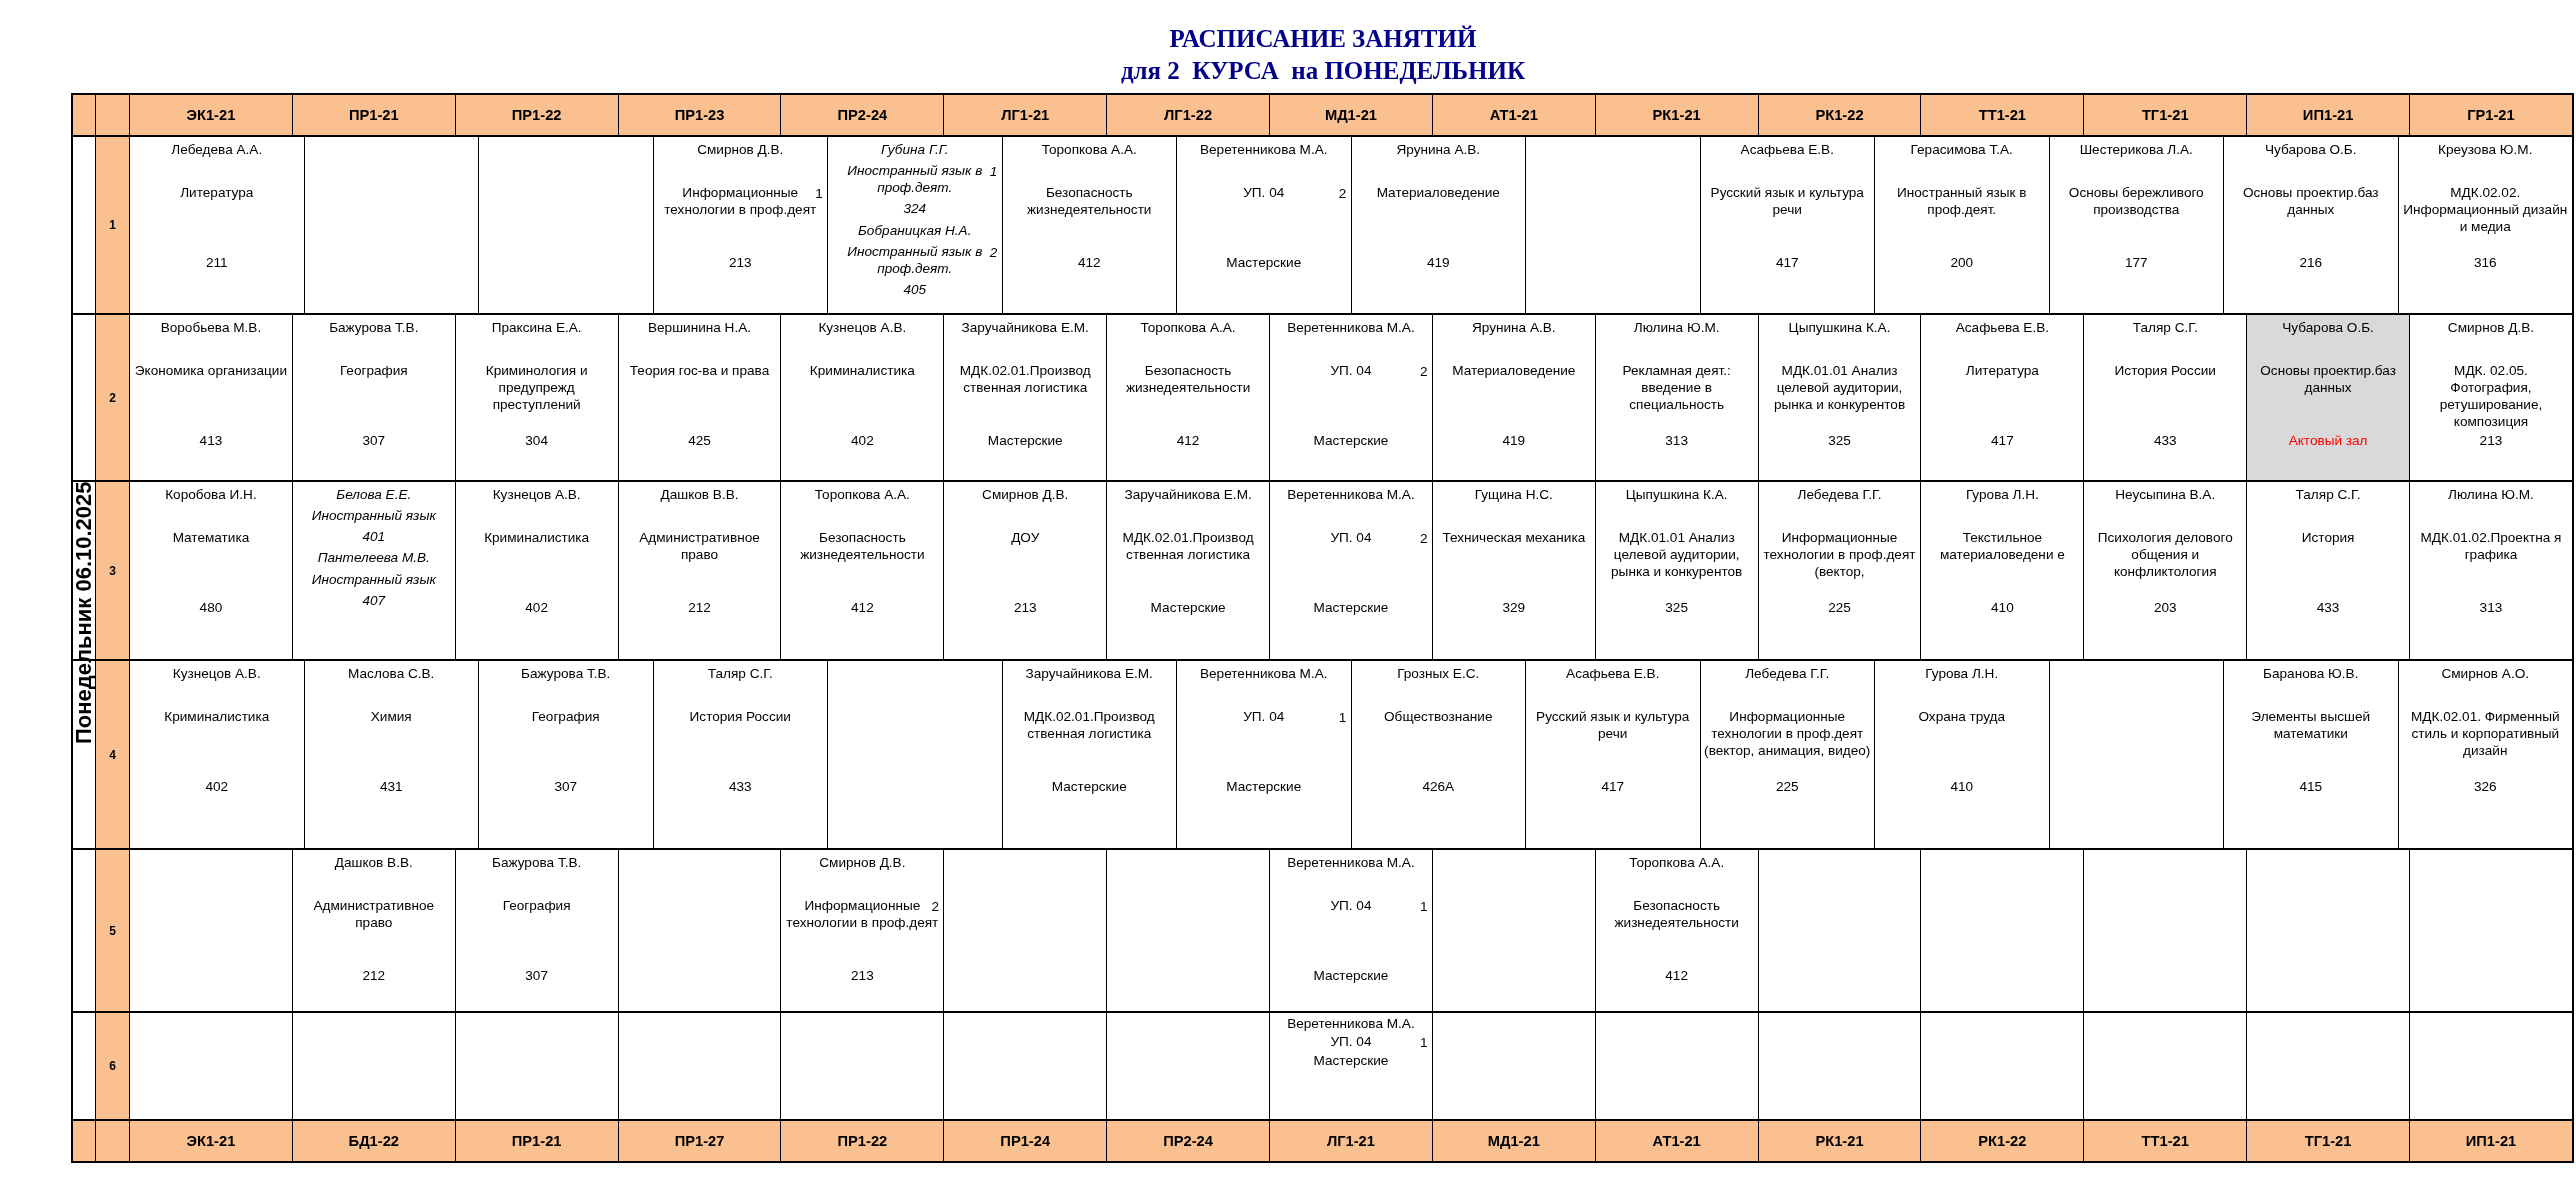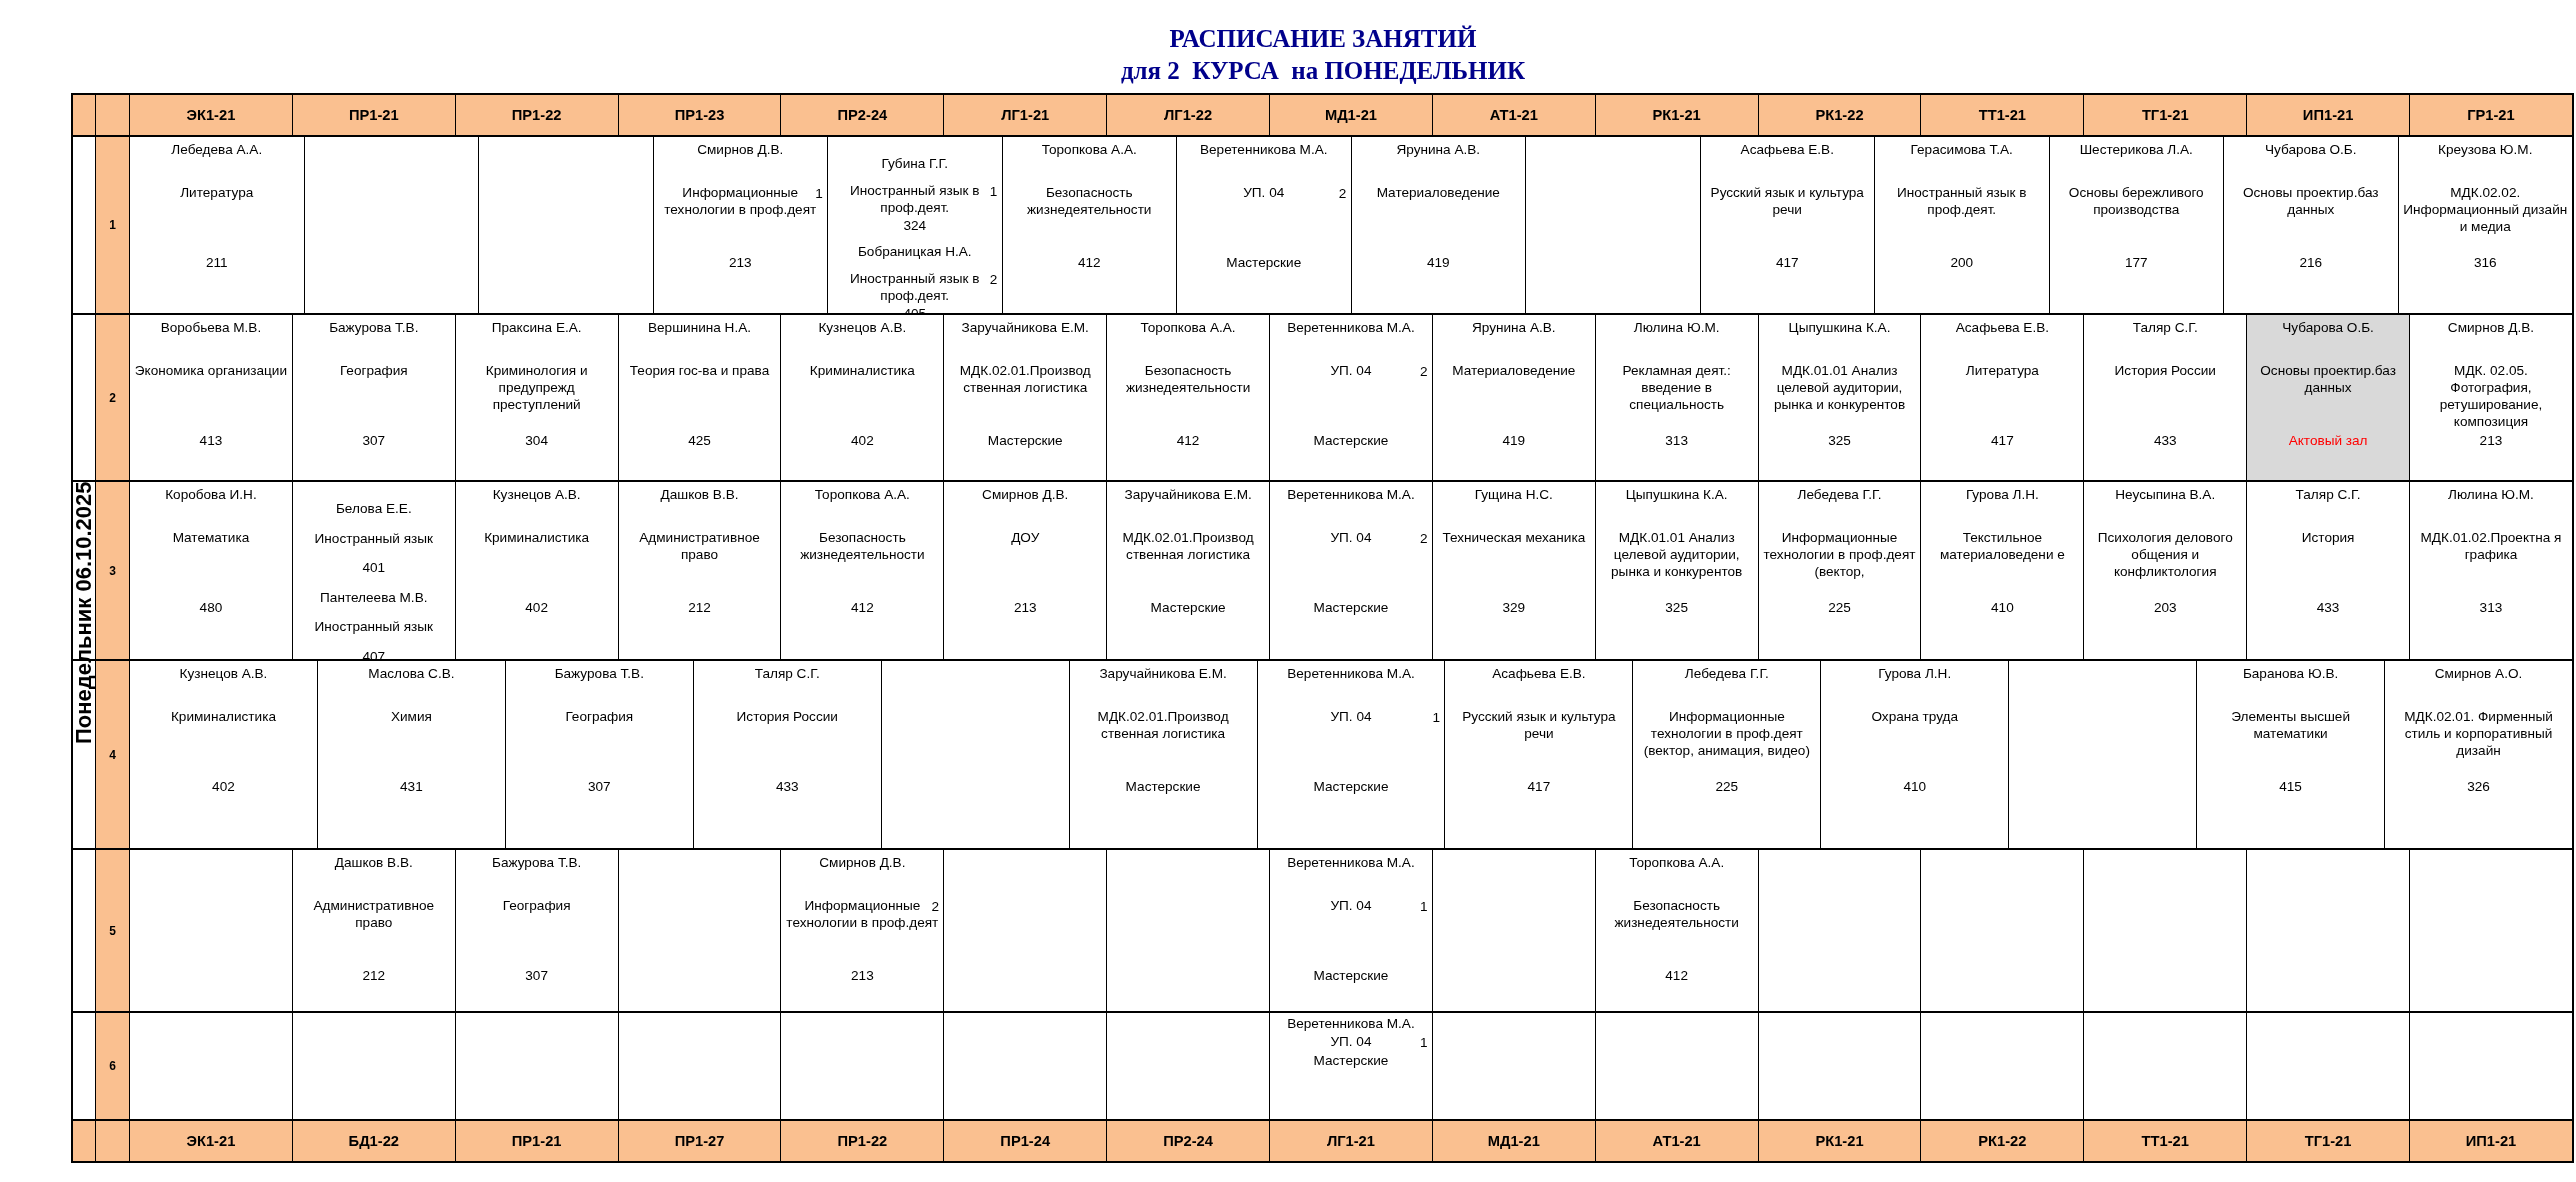--- a/index.html
+++ b/index.html
@@ -44,21 +44,21 @@
   }
   .cell{
     background:#fff;display:flex;flex-direction:column;align-items:stretch;
     font-size:13.6px;line-height:1.26;text-align:center;overflow:hidden;
   }
   .cell.gray{background:var(--gray);}
   .blk{position:relative;padding:0 3.3px;}
   .cell .blk.t{margin-top:4.3px;min-height:34px;}
   .cell .blk.s{margin-top:8.7px;min-height:70px;}
   .cell .blk.r{margin-top:0;}
-  .cell.multi .blk.t,.cell.multi .blk.s,.cell.multi .blk.r{min-height:0;margin-top:18px;}
+  .cell.multi .blk.t,.cell.multi .blk.s,.cell.multi .blk.r{min-height:0;margin-top:4px;font-style:italic;}
   .cell.compact .blk.t,.cell.compact .blk.s,.cell.compact .blk.r{min-height:0;margin-top:1.6px;}
   .num{position:absolute;right:4.3px;top:1.1px;}
   .red{color:var(--alert);}
   .daylabel{
     position:absolute;left:73px;top:122px;width:22px;height:981px;
     display:flex;align-items:center;justify-content:center;
     writing-mode:vertical-rl;transform:rotate(180deg);
     font-weight:bold;font-size:22px;white-space:nowrap;
   }
 </style>
@@ -344,20 +344,25 @@
         <div class="blk t"><span>Заручайникова Е.М.</span></div>
         <div class="blk s"><span>МДК.02.01.Производ ственная логистика</span></div>
         <div class="blk r"><span>Мастерские</span></div>
       </div>
       <div class="c cell">
         <div class="blk t"><span>Веретенникова М.А.</span></div>
         <div class="blk s"><span>УП. 04</span><span class="num">1</span></div>
         <div class="blk r"><span>Мастерские</span></div>
       </div>
       <div class="c cell">
+        <div class="blk t"><span>Грозных Е.С.</span></div>
+        <div class="blk s"><span>Обществознание</span></div>
+        <div class="blk r"><span>426А</span></div>
+      </div>
+      <div class="c cell">
         <div class="blk t"><span>Асафьева Е.В.</span></div>
         <div class="blk s"><span>Русский язык и культура речи</span></div>
         <div class="blk r"><span>417</span></div>
       </div>
       <div class="c cell">
         <div class="blk t"><span>Лебедева Г.Г.</span></div>
         <div class="blk s"><span>Информационные технологии в проф.деят (вектор, анимация, видео)</span></div>
         <div class="blk r"><span>225</span></div>
       </div>
       <div class="c cell">

